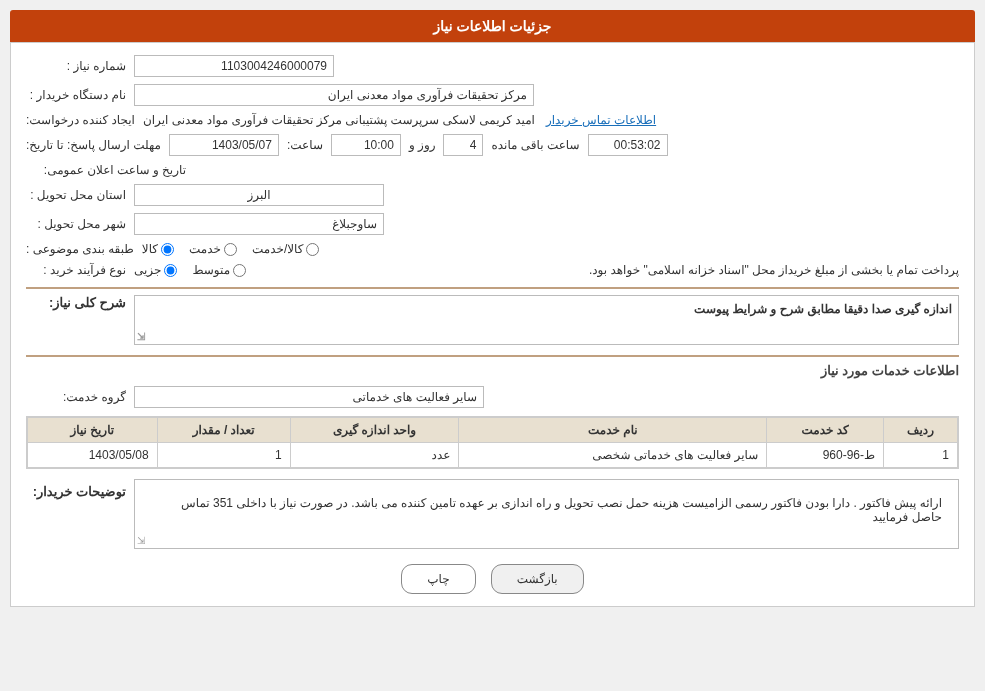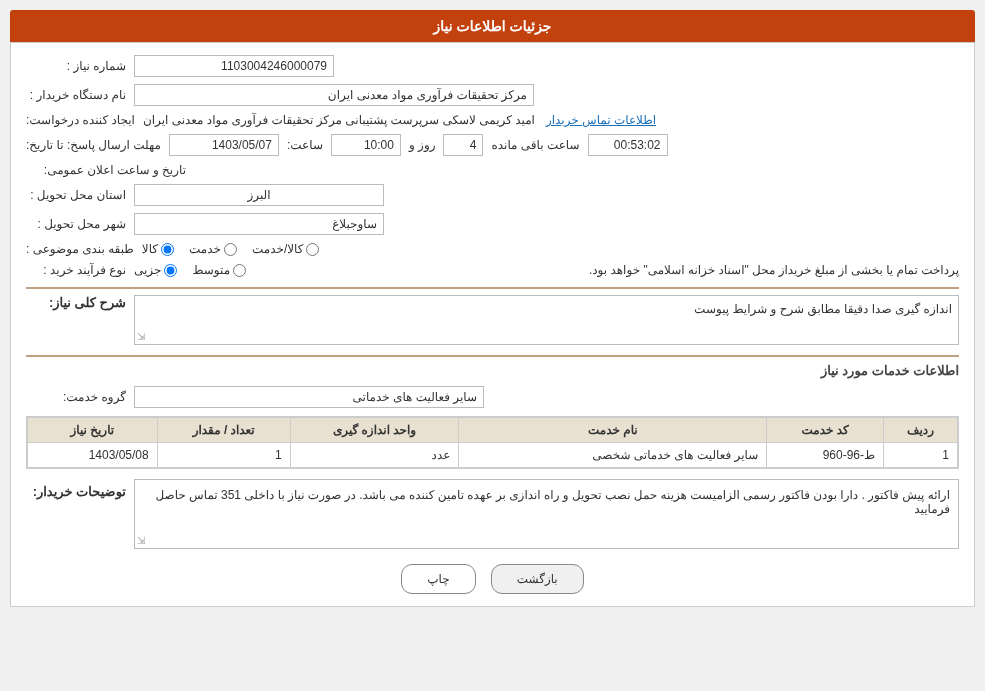--- a/index.html
+++ b/index.html
@@ -116,21 +116,21 @@
       font-weight: bold;
     }
     table td {
       border: 1px solid #ccc;
       padding: 5px 8px;
       background: #fff;
     }
     .buyer-notes {
       border: 1px solid #bbb;
       background: #fff;
-      padding: 8px;
+      padding: 16px;
       min-height: 70px;
       font-size: 12px;
       direction: rtl;
       position: relative;
     }
     .bottom-buttons {
       display: flex;
       justify-content: center;
       gap: 15px;
       margin-top: 15px;
@@ -245,21 +245,21 @@
           <input type="radio" name="process" checked="" style="">
           <span>جزیی</span>
         </div>
       </div>
       <div class="row-label">نوع فرآیند خرید :</div>
     </div>
 
     <div class="section-divider"></div>
 
     <div class="row-container" style="align-items:flex-start;">
-      <div class="description-box" style="flex:1; position:relative;">
+      <div class="description-box" style="flex:1; position:relative;font-weight:bold;">
         <span>اندازه گیری صدا دقیقا مطابق شرح و شرایط پیوست</span>
         <span class="desc-resize">⇲</span>
       </div>
       <div class="row-label" style="white-space:nowrap; font-weight:bold; font-size:13px;">شرح کلی نیاز:</div>
     </div>
 
     <div class="section-divider"></div>
     <div class="section-title">اطلاعات خدمات مورد نیاز</div>
 
     <div class="row-container">

